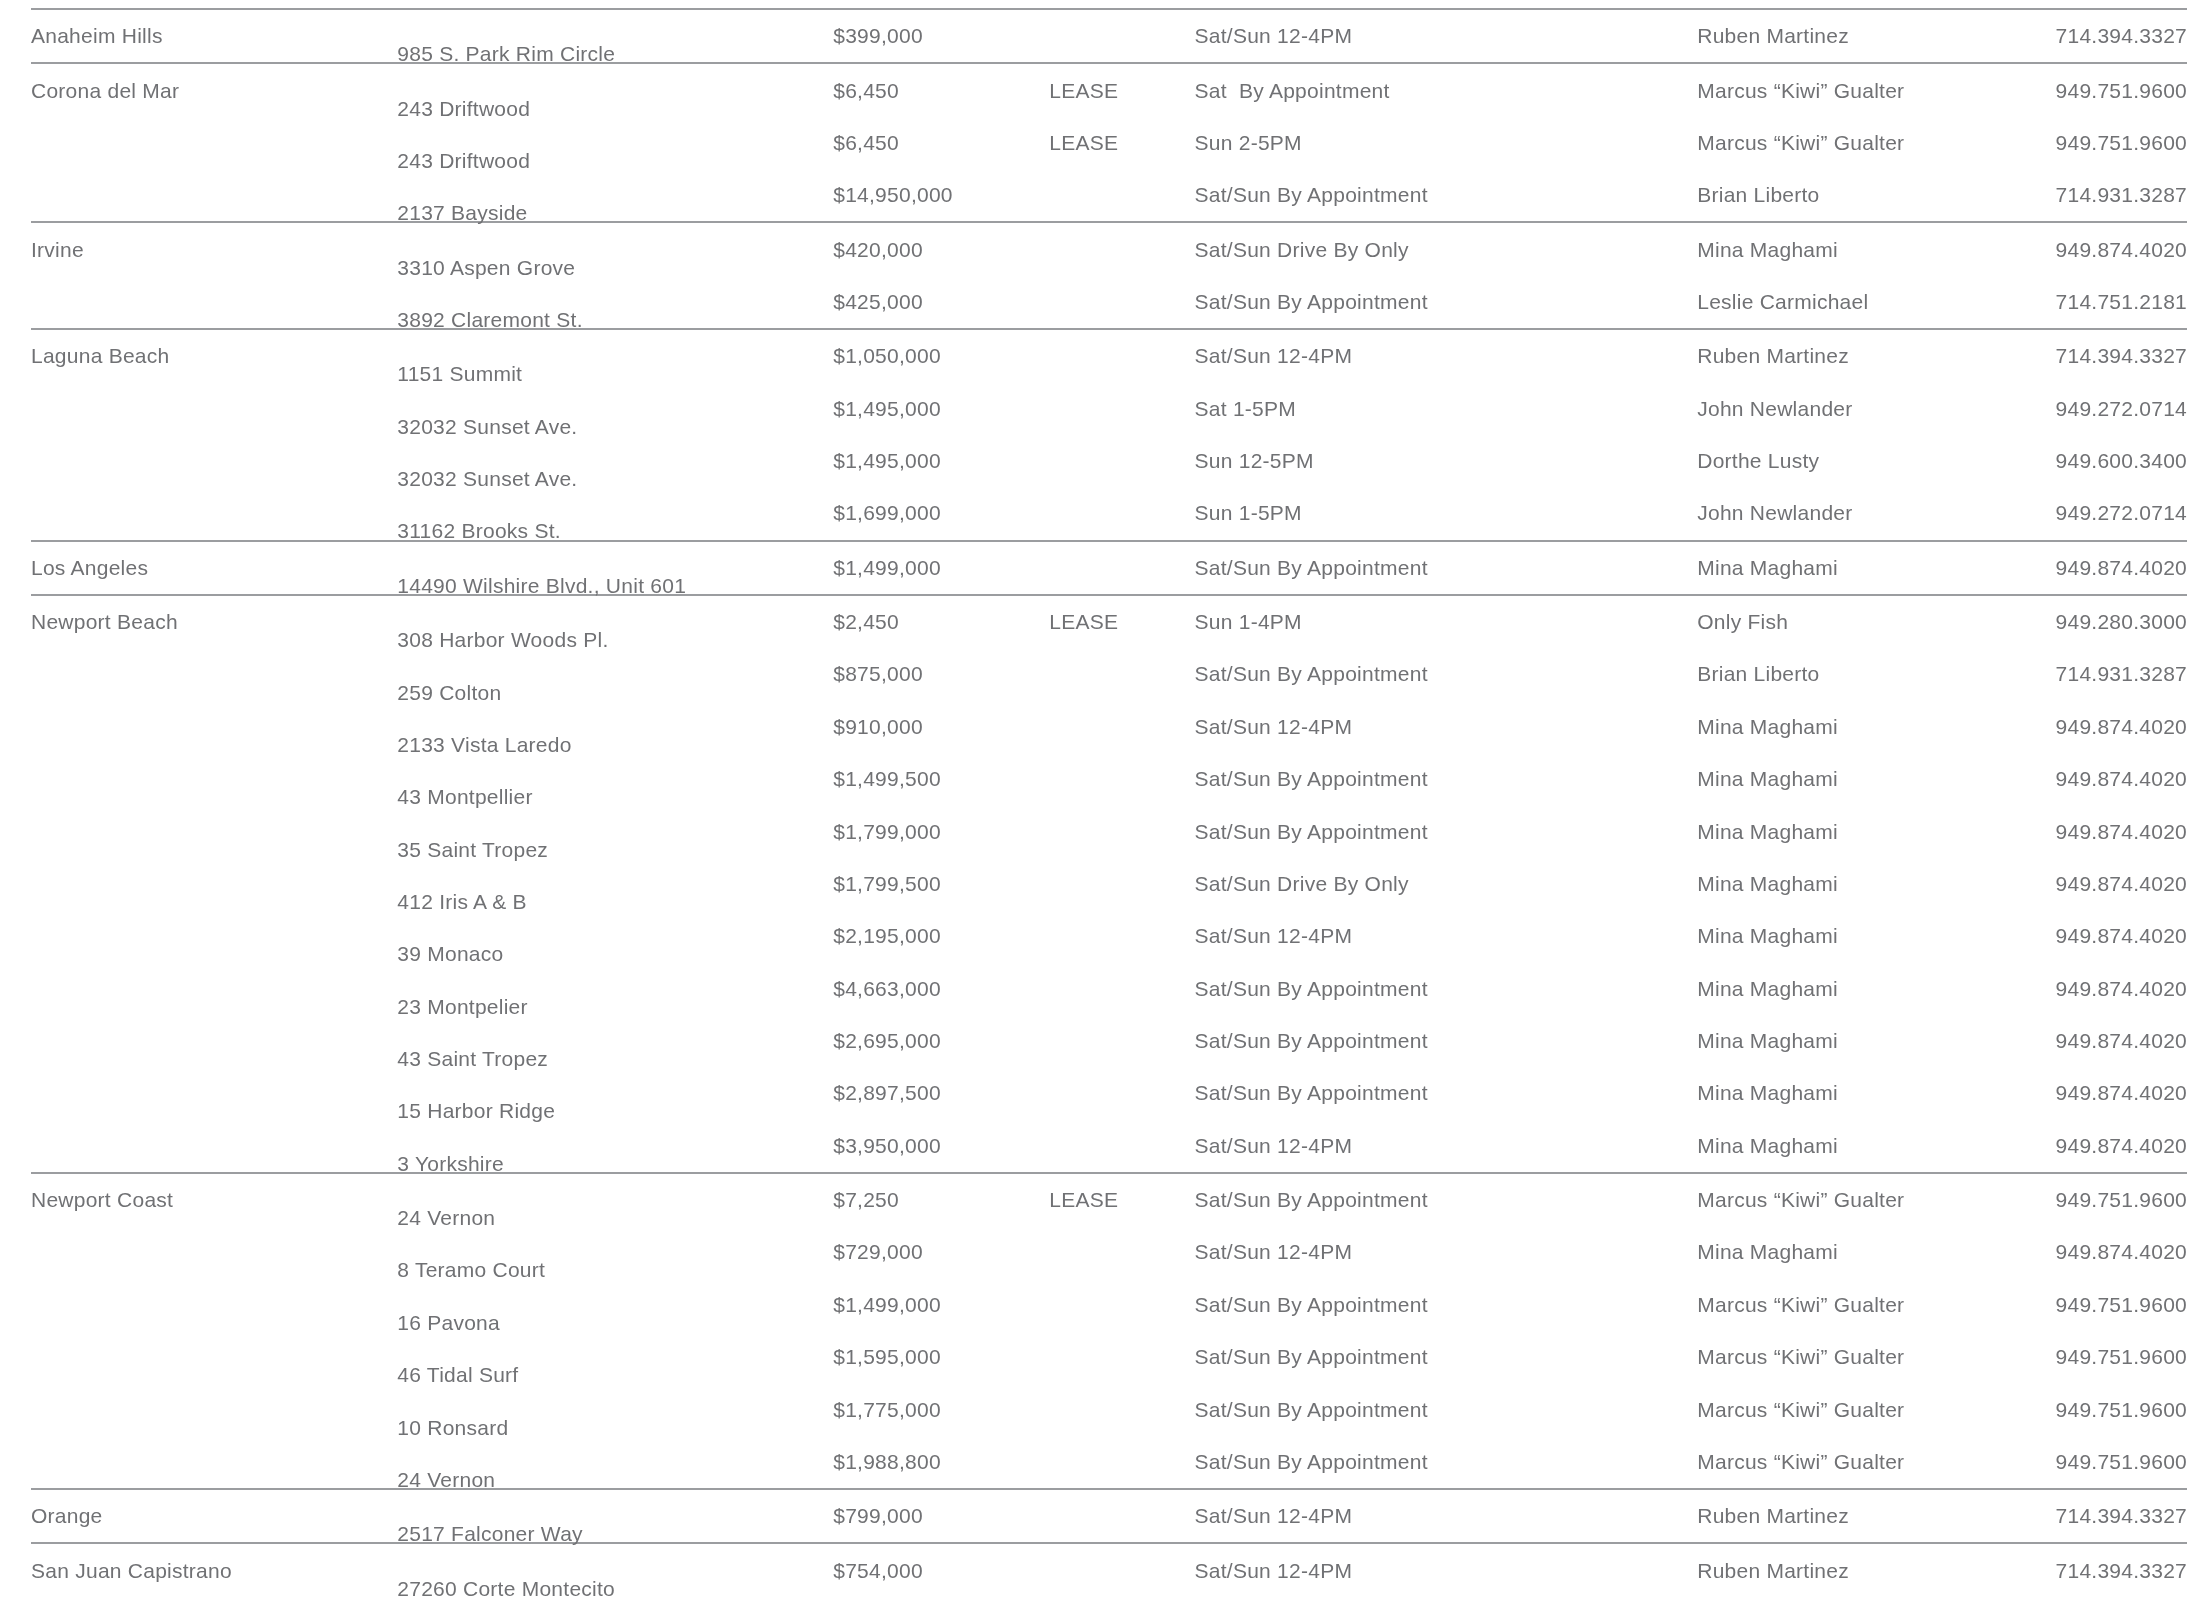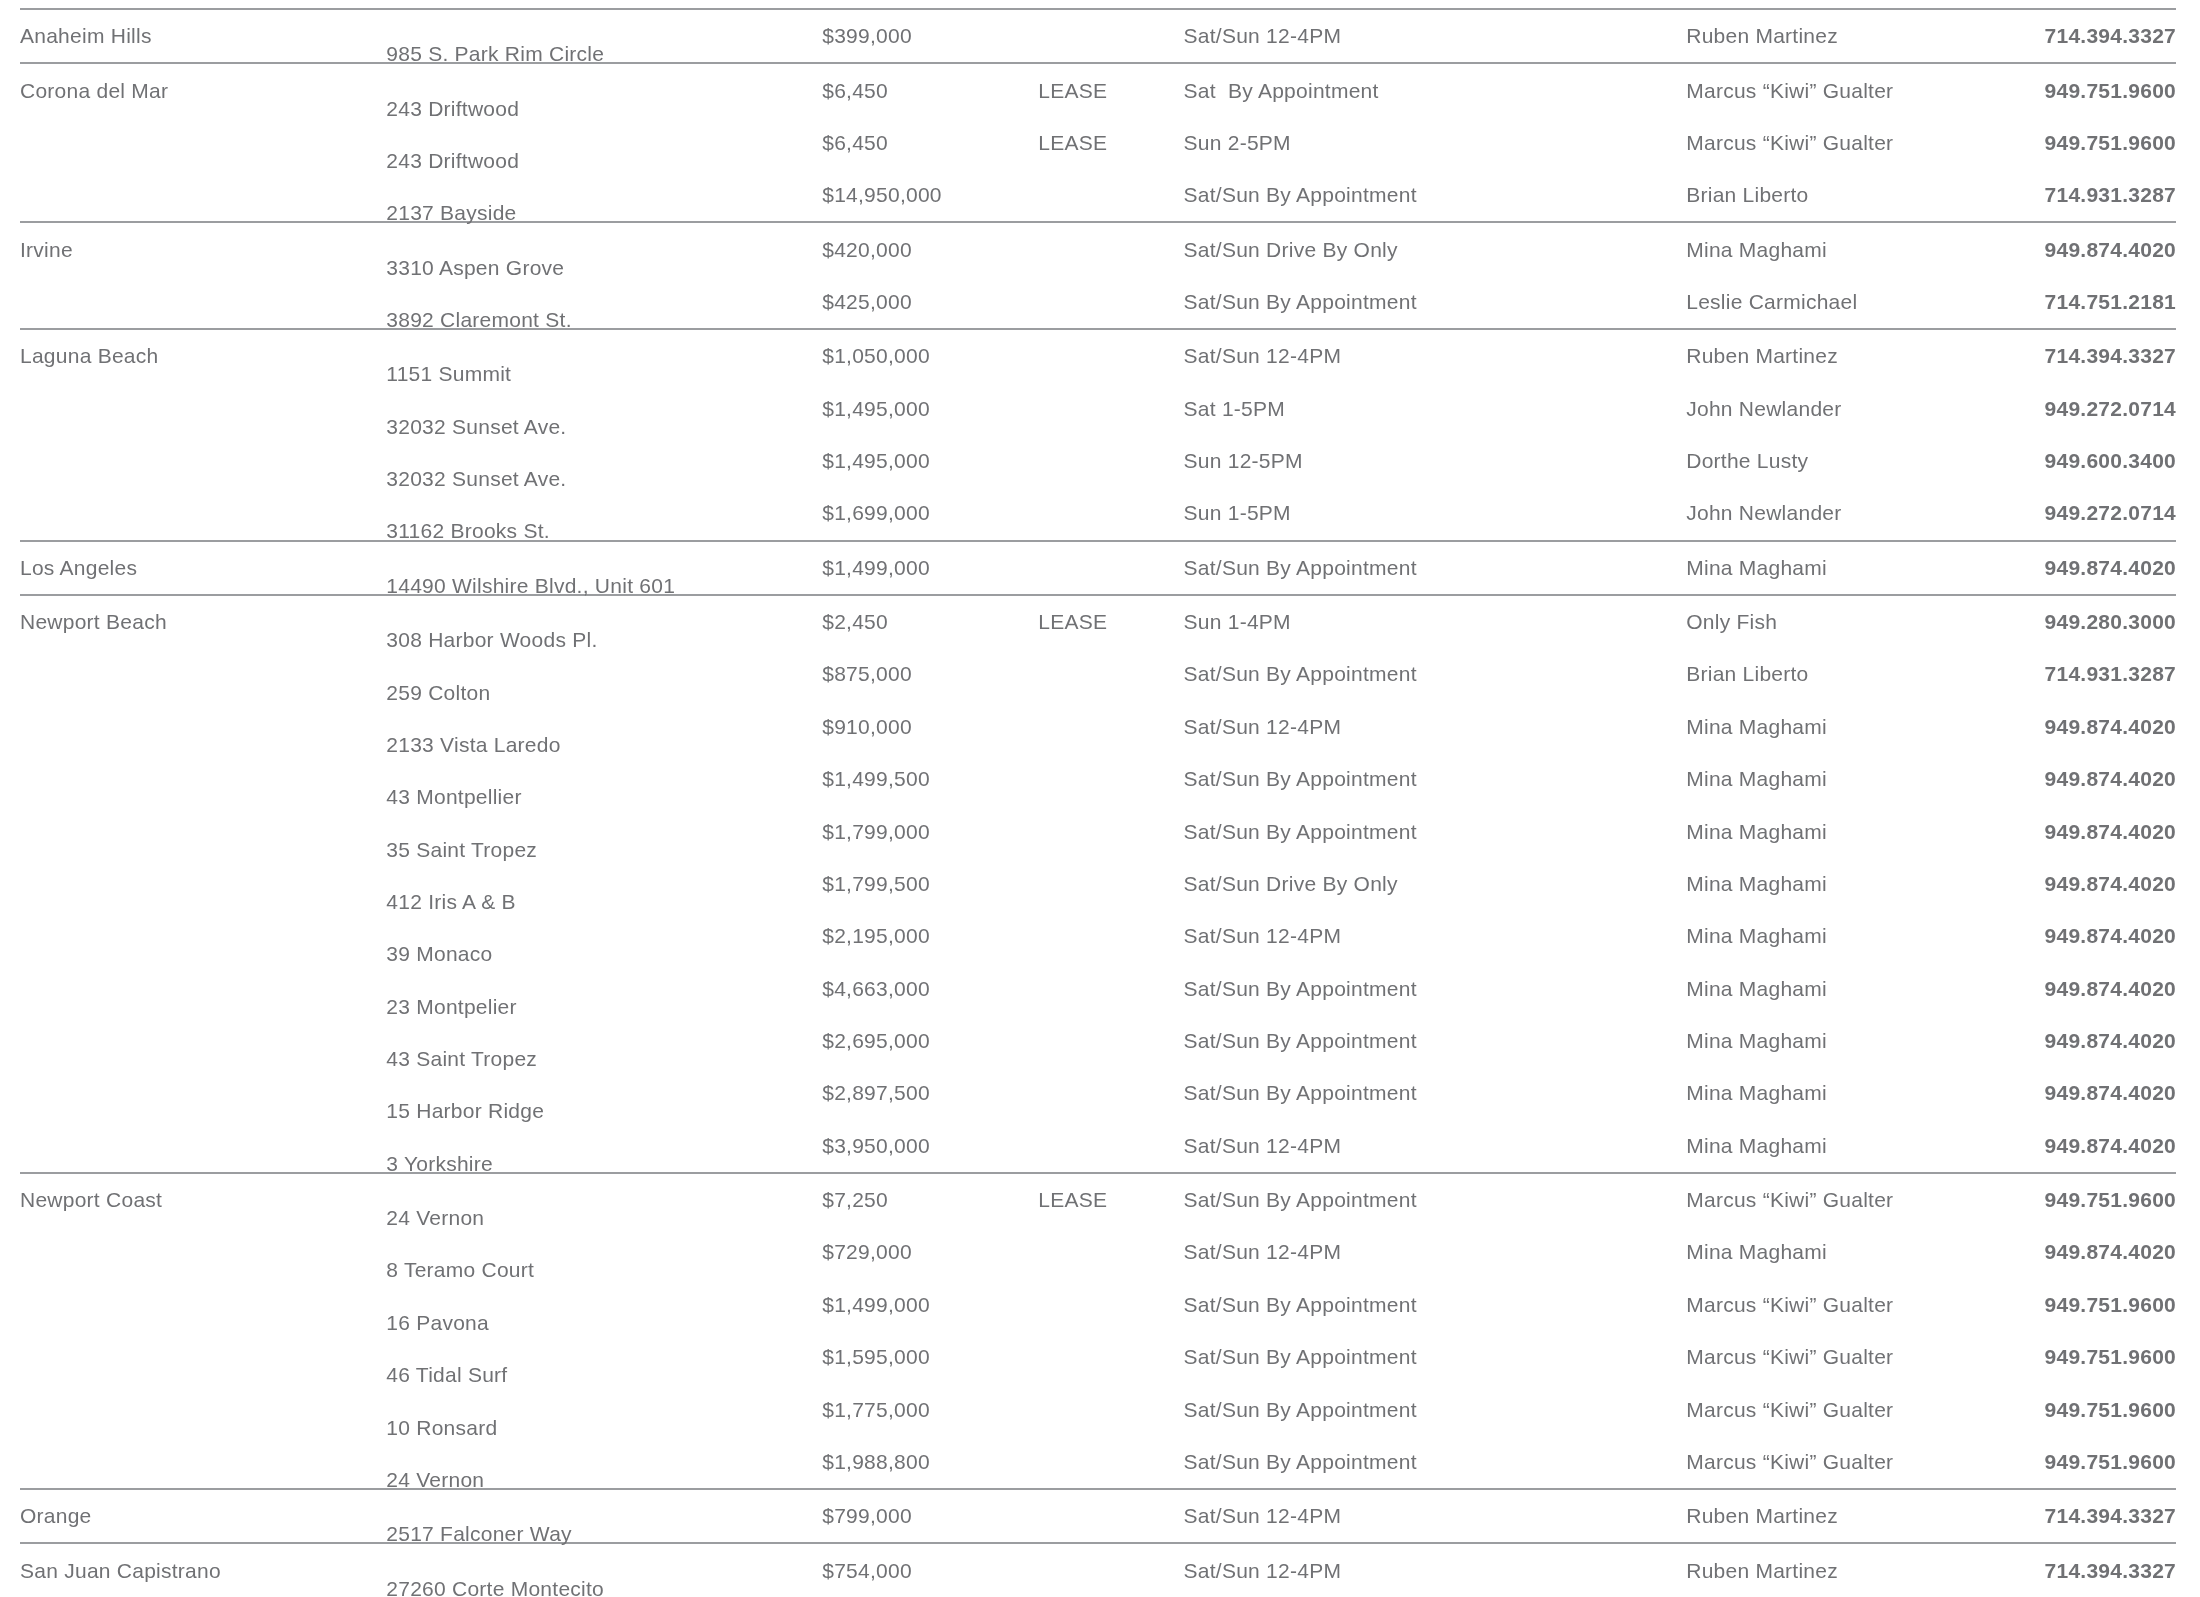--- a/index.html
+++ b/index.html
@@ -4,21 +4,21 @@
 <style>
   * { margin: 0; padding: 0; box-sizing: border-box; }
   html, body {
     width: 2200px; height: 1597px;
     background: #ffffff;
     font-family: "Liberation Sans", sans-serif;
     overflow: hidden;
   }
   .listing-table {
     position: absolute;
-    left: 20px; top: 8px;
+    left: 31px; top: 8px;
     width: 2156px;
   }
   .city-section {
     border-top: 2px solid #9b9da0;
   }
   .row {
     display: flex;
     align-items: center;
     height: 52.37px;
     font-size: 21px;
@@ -26,21 +26,21 @@
     letter-spacing: 0.25px;
     white-space: nowrap;
   }
   .cell { overflow: visible; }
   .city    { width: 368px; }
   .address { width: 438px; margin-top: 36px; }
   .price   { width: 217px; }
   .lease   { width: 146px; }
   .time    { width: 505px; white-space: pre; }
   .agent   { width: 360px; }
-  .phone   { flex: 1; font-weight: bold; }
+  .phone   { flex: 1; }
 </style>
 </head>
 <body>
 
 <div class="listing-table">
     <section class="city-section">
       <div class="row">
     <div class="cell city">Anaheim Hills</div>
     <div class="cell address">985 S. Park Rim Circle</div>
     <div class="cell price">$399,000</div>

